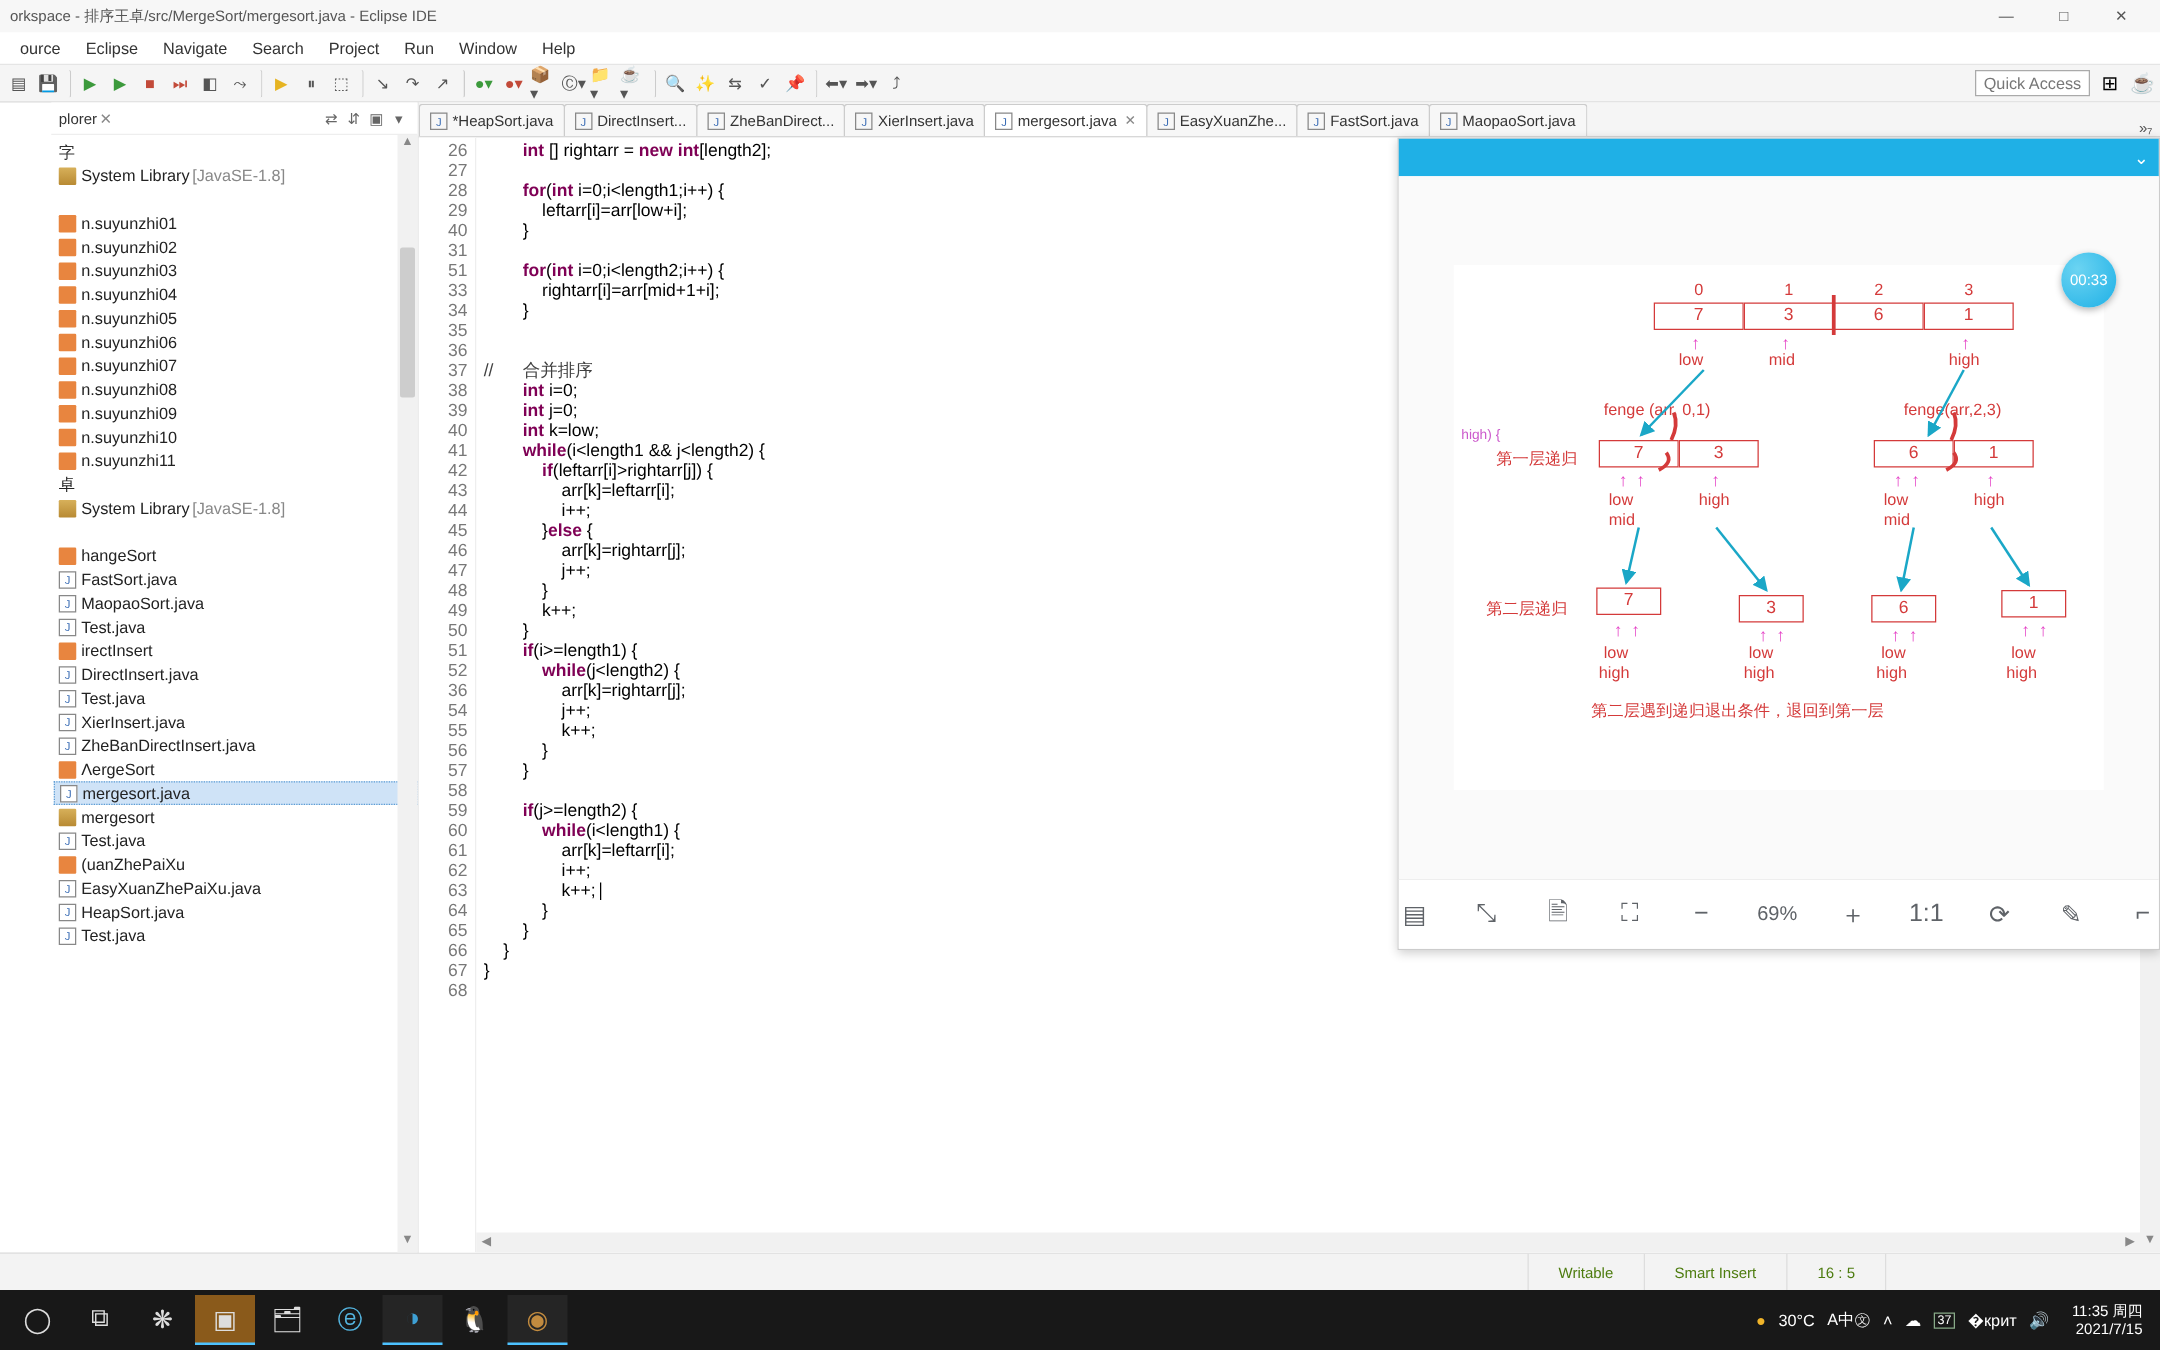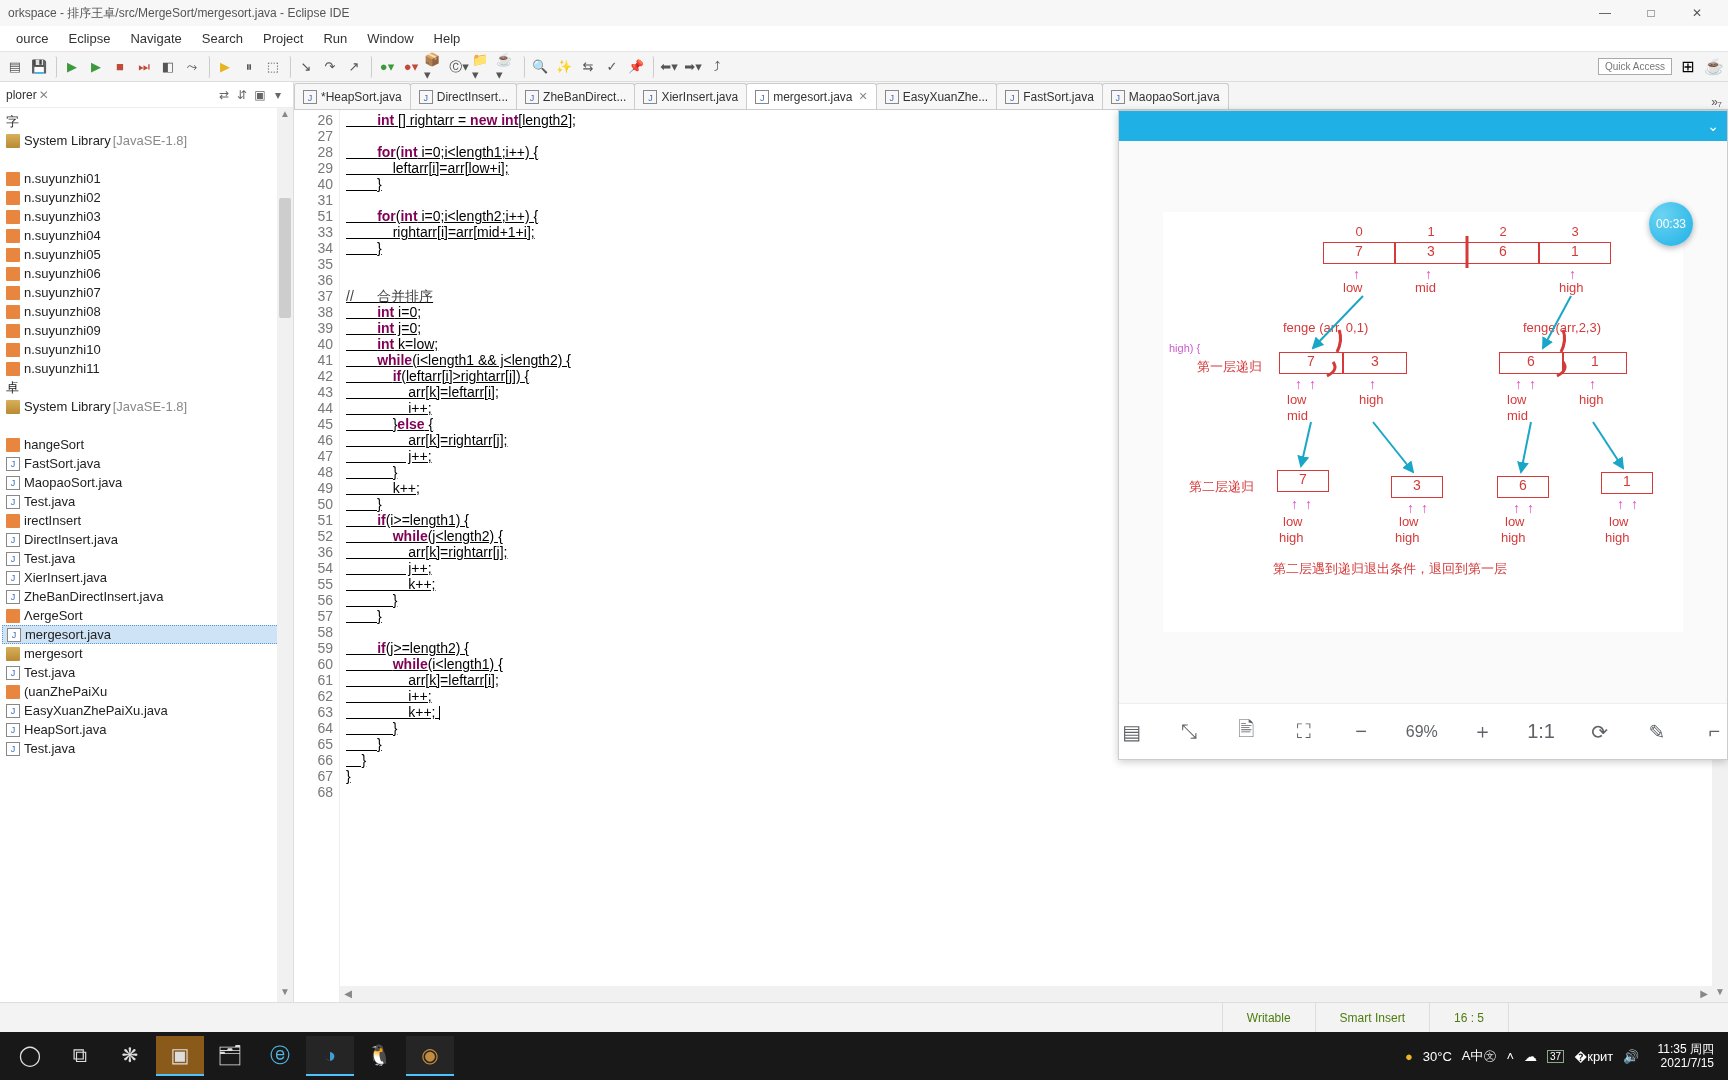--- a/index.html
+++ b/index.html
@@ -11,28 +11,28 @@
 .wbtn { width: 46px; height: 26px; display: flex; align-items: center; justify-content: center; color: #555; }
 
 
 .menubar { height: 26px; background: #fff; display: flex; align-items: center; padding: 0 6px; font-size: 13px; color: #333; border-bottom: 1px solid #e5e5e5; }
 .menubar span { padding: 2px 10px; }
 
 
 .toolbar { height: 30px; background: #f5f5f5; border-bottom: 1px solid #ddd; display: flex; align-items: center; padding: 0 4px; gap: 2px; }
 .tbtn { width: 22px; height: 22px; display: flex; align-items: center; justify-content: center; font-size: 13px; color: #555; border-radius: 2px; }
 .tbtn.sep { border-right: 1px solid #ccc; margin-right: 2px; padding-right: 4px; width: 4px; }
-.quick-access { margin-left: auto; border: 1px solid #aaa; padding: 2px 6px; font-size: 10px; color: #777; background: #fff; }
+.quick-access { margin-left: auto; border: 1px solid #aaa; padding: 2px 6px; font-size: 13px; color: #777; background: #fff; }
 .pers { width: 20px; height: 20px; margin-left: 4px; display: flex; align-items: center; justify-content: center; }
 
 
 .main { display: flex; height: calc(1080px - 26px - 26px - 30px - 30px - 48px); }
 
 
-.explorer { width: 294px; border-right: 1px solid #ddd; display: flex; flex-direction: column; position: relative; }
+.explorer { width: 294px; border-right: 1px solid #ddd; display: flex; flex-direction: column; position: relative; margin-left: 41px; }
 .exp-head { height: 26px; display: flex; align-items: center; padding: 0 6px; font-size: 12px; background: #fff; border-bottom: 1px solid #eee; }
 .exp-head .label { color: #333; }
 .exp-head .close { margin-left: 2px; color: #888; }
 .exp-head .spacer { flex: 1; }
 .exp-head .mini { width: 18px; font-size: 12px; color: #666; text-align: center; }
 .exp-body { flex: 1; overflow: hidden; padding: 4px 0 4px 2px; font-size: 13px; color: #222; }
 .tree-item { height: 19px; line-height: 19px; padding-left: 4px; white-space: nowrap; display: flex; align-items: center; }
 .tree-item.sel { background: #cfe3f7; border: 1px dotted #5a9bd3; }
 .tree-item .icon { width: 14px; height: 14px; margin-right: 4px; display: inline-block; }
 .ico-j { background: #fff; border: 1px solid #888; font-size: 9px; text-align: center; line-height: 12px; color: #3b6db5; }
@@ -50,21 +50,21 @@
 .tab { height: 26px; border: 1px solid #ccc; border-bottom: none; background: #f7f7f7; margin-right: -1px; display: flex; align-items: center; padding: 0 8px; font-size: 12px; color: #333; border-radius: 3px 3px 0 0; }
 .tab.active { background: #fff; }
 .tab .icon { width: 14px; height: 14px; margin-right: 4px; font-size: 9px; text-align: center; line-height: 14px; border: 1px solid #888; color: #3b6db5; }
 .tab .x { margin-left: 6px; color: #888; font-size: 11px; }
 .tabs .more { margin-left: auto; padding: 0 6px; font-size: 12px; color: #555; }
 
 .code-area { flex: 1; display: flex; background: #fff; overflow: hidden; font-family: Consolas, monospace; font-size: 14px; position: relative; }
 .gutter { width: 46px; text-align: right; color: #787878; background: #fff; border-right: 1px solid #eee; padding-top: 2px; }
 .gutter div { height: 16px; line-height: 16px; padding-right: 6px; }
 .code { flex: 1; padding-top: 2px; padding-left: 6px; white-space: pre; color: #000; }
-.code div { height: 16px; line-height: 16px; text-decoration: underline; }
+.code div { height: 16px; line-height: 16px; }
 .kw { color: #7f0055; font-weight: bold; }
 .cm { color: #404040; }
 .code-vscroll { width: 16px; background: #f1f1f1; position: relative; }
 .code-vscroll .thumb { position: absolute; left: 2px; right: 2px; top: 200px; height: 200px; background: #cdcdcd; border-radius: 2px; }
 .code-vscroll .arrow { position: absolute; left: 0; right: 0; height: 16px; text-align: center; font-size: 10px; color: #888; }
 .code-hscroll { position: absolute; bottom: 0; left: 46px; right: 16px; height: 16px; background: #f1f1f1; }
 .code-hscroll .arrow { position: absolute; top: 0; bottom: 0; width: 16px; text-align: center; font-size: 10px; color: #888; line-height: 16px; }
 
 .cursor-caret { display: inline-block; width: 1px; height: 14px; background: #000; vertical-align: middle; }
 

